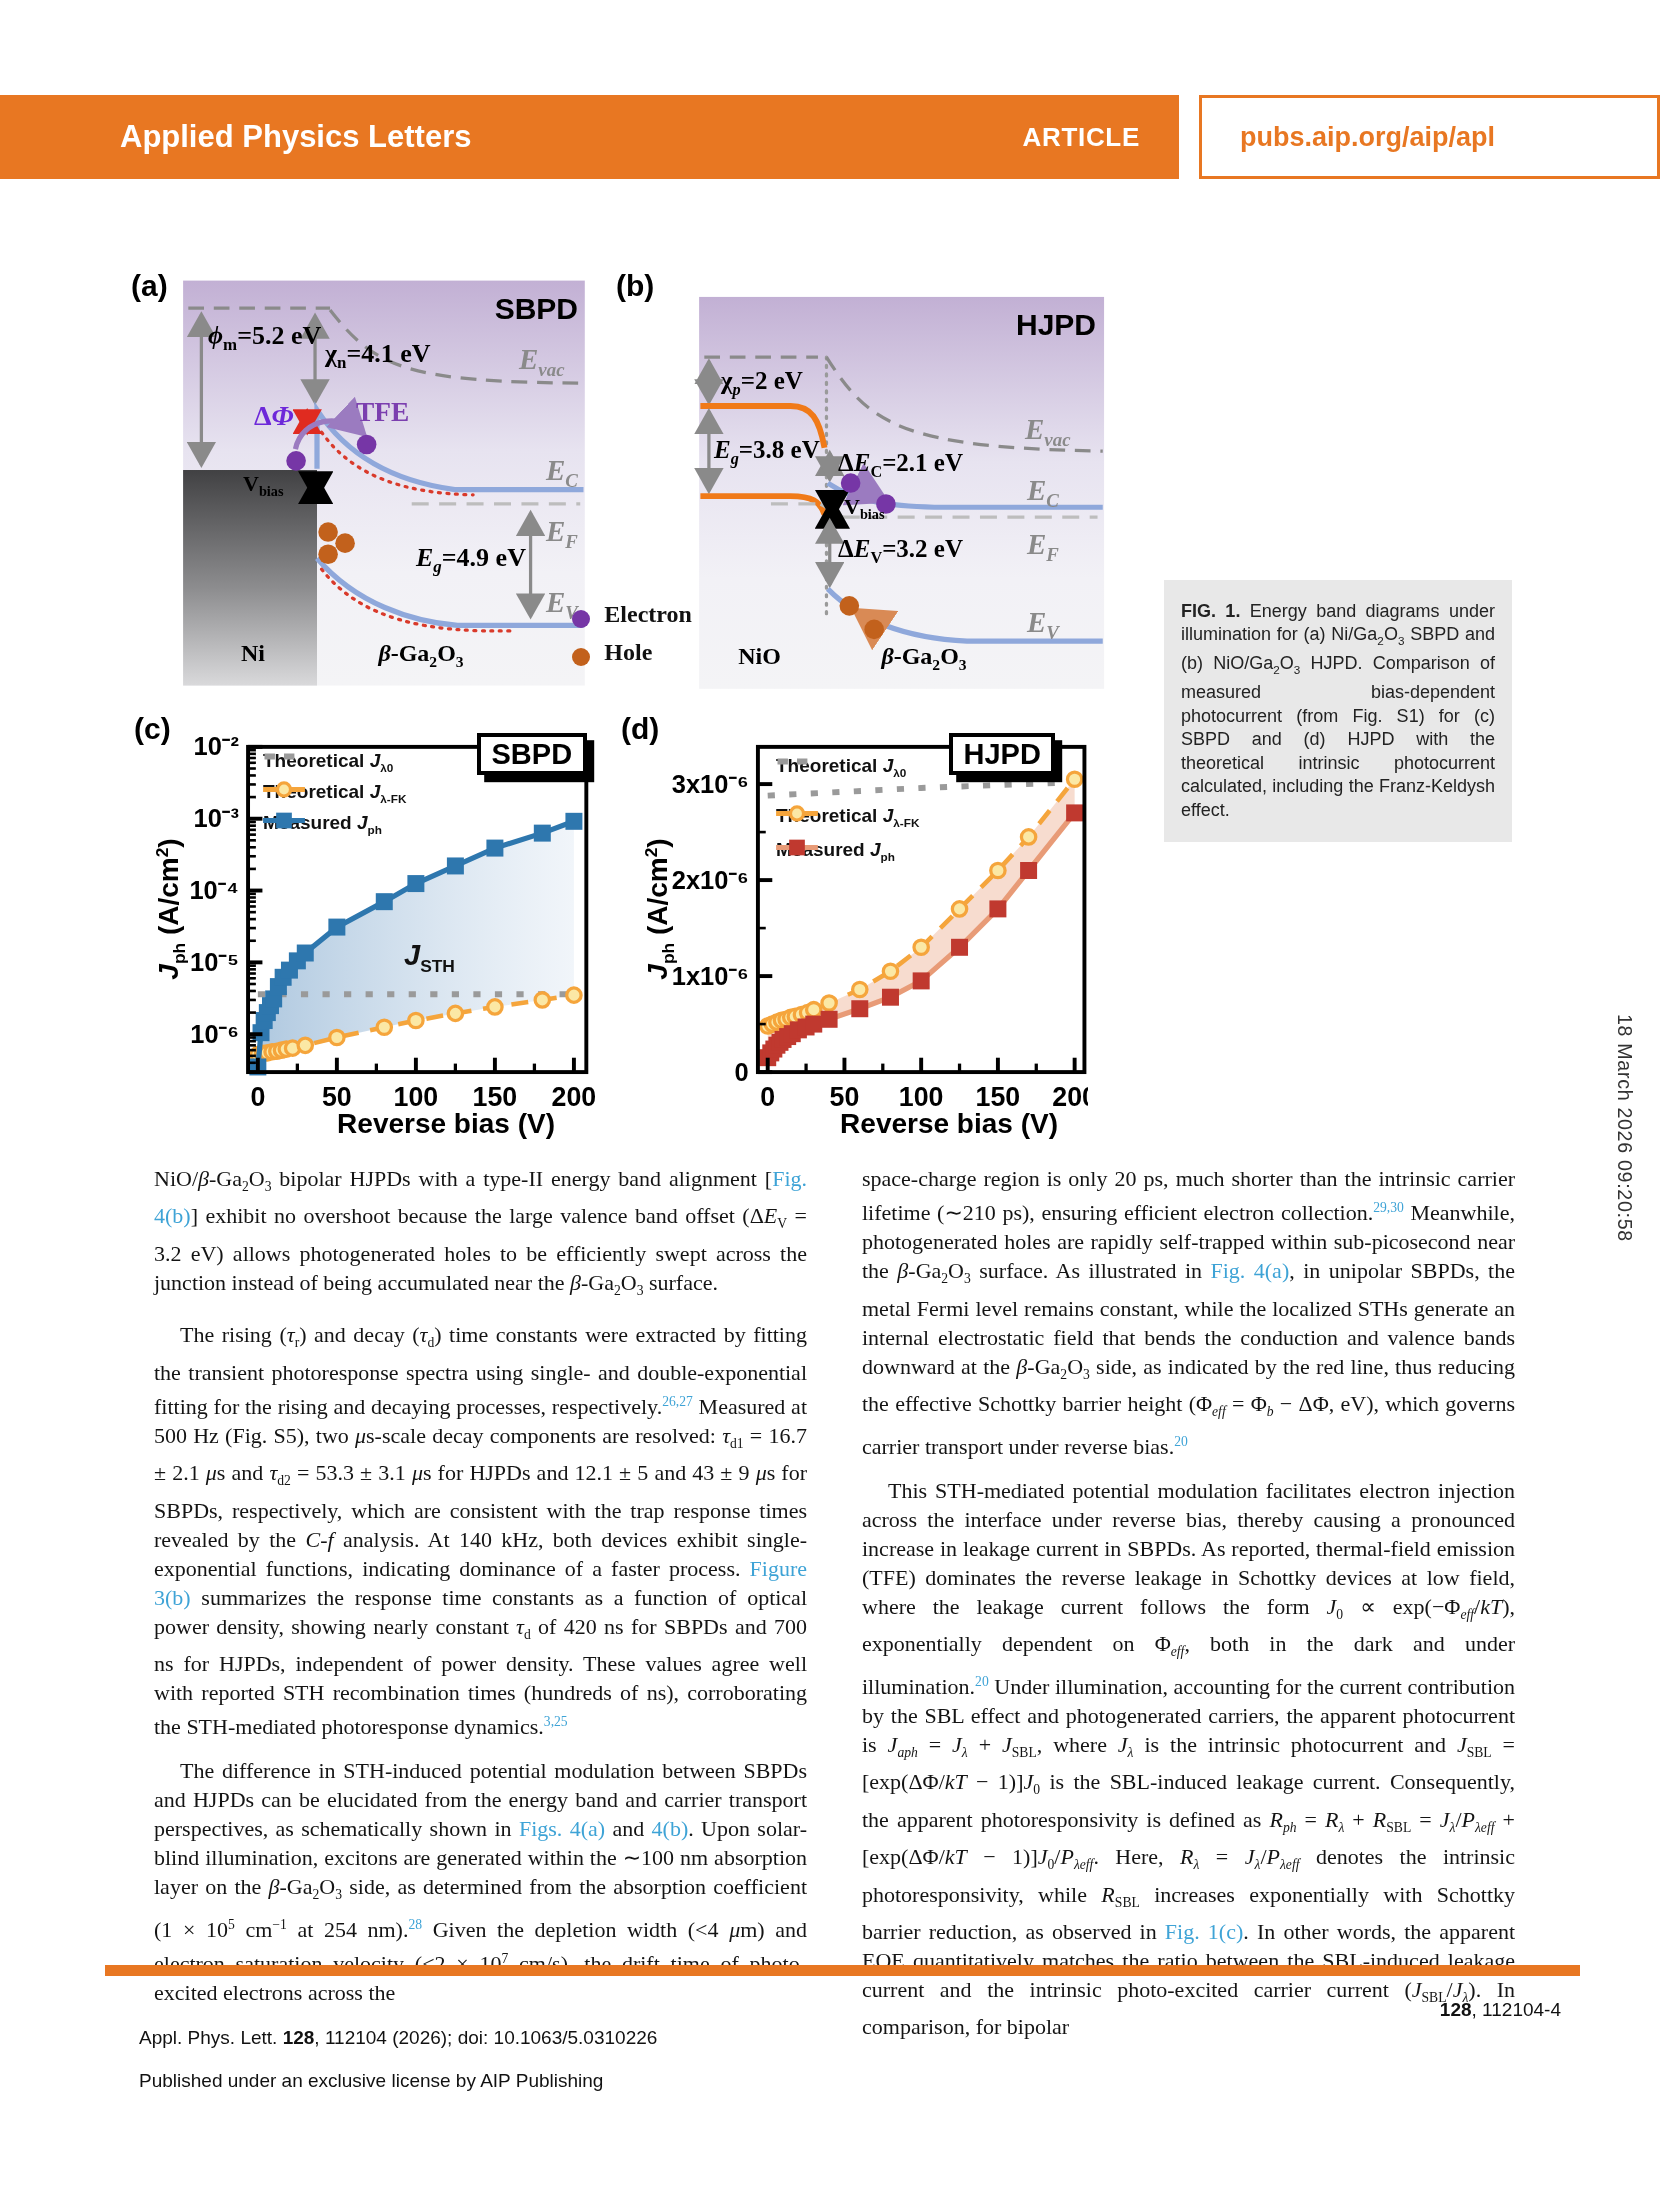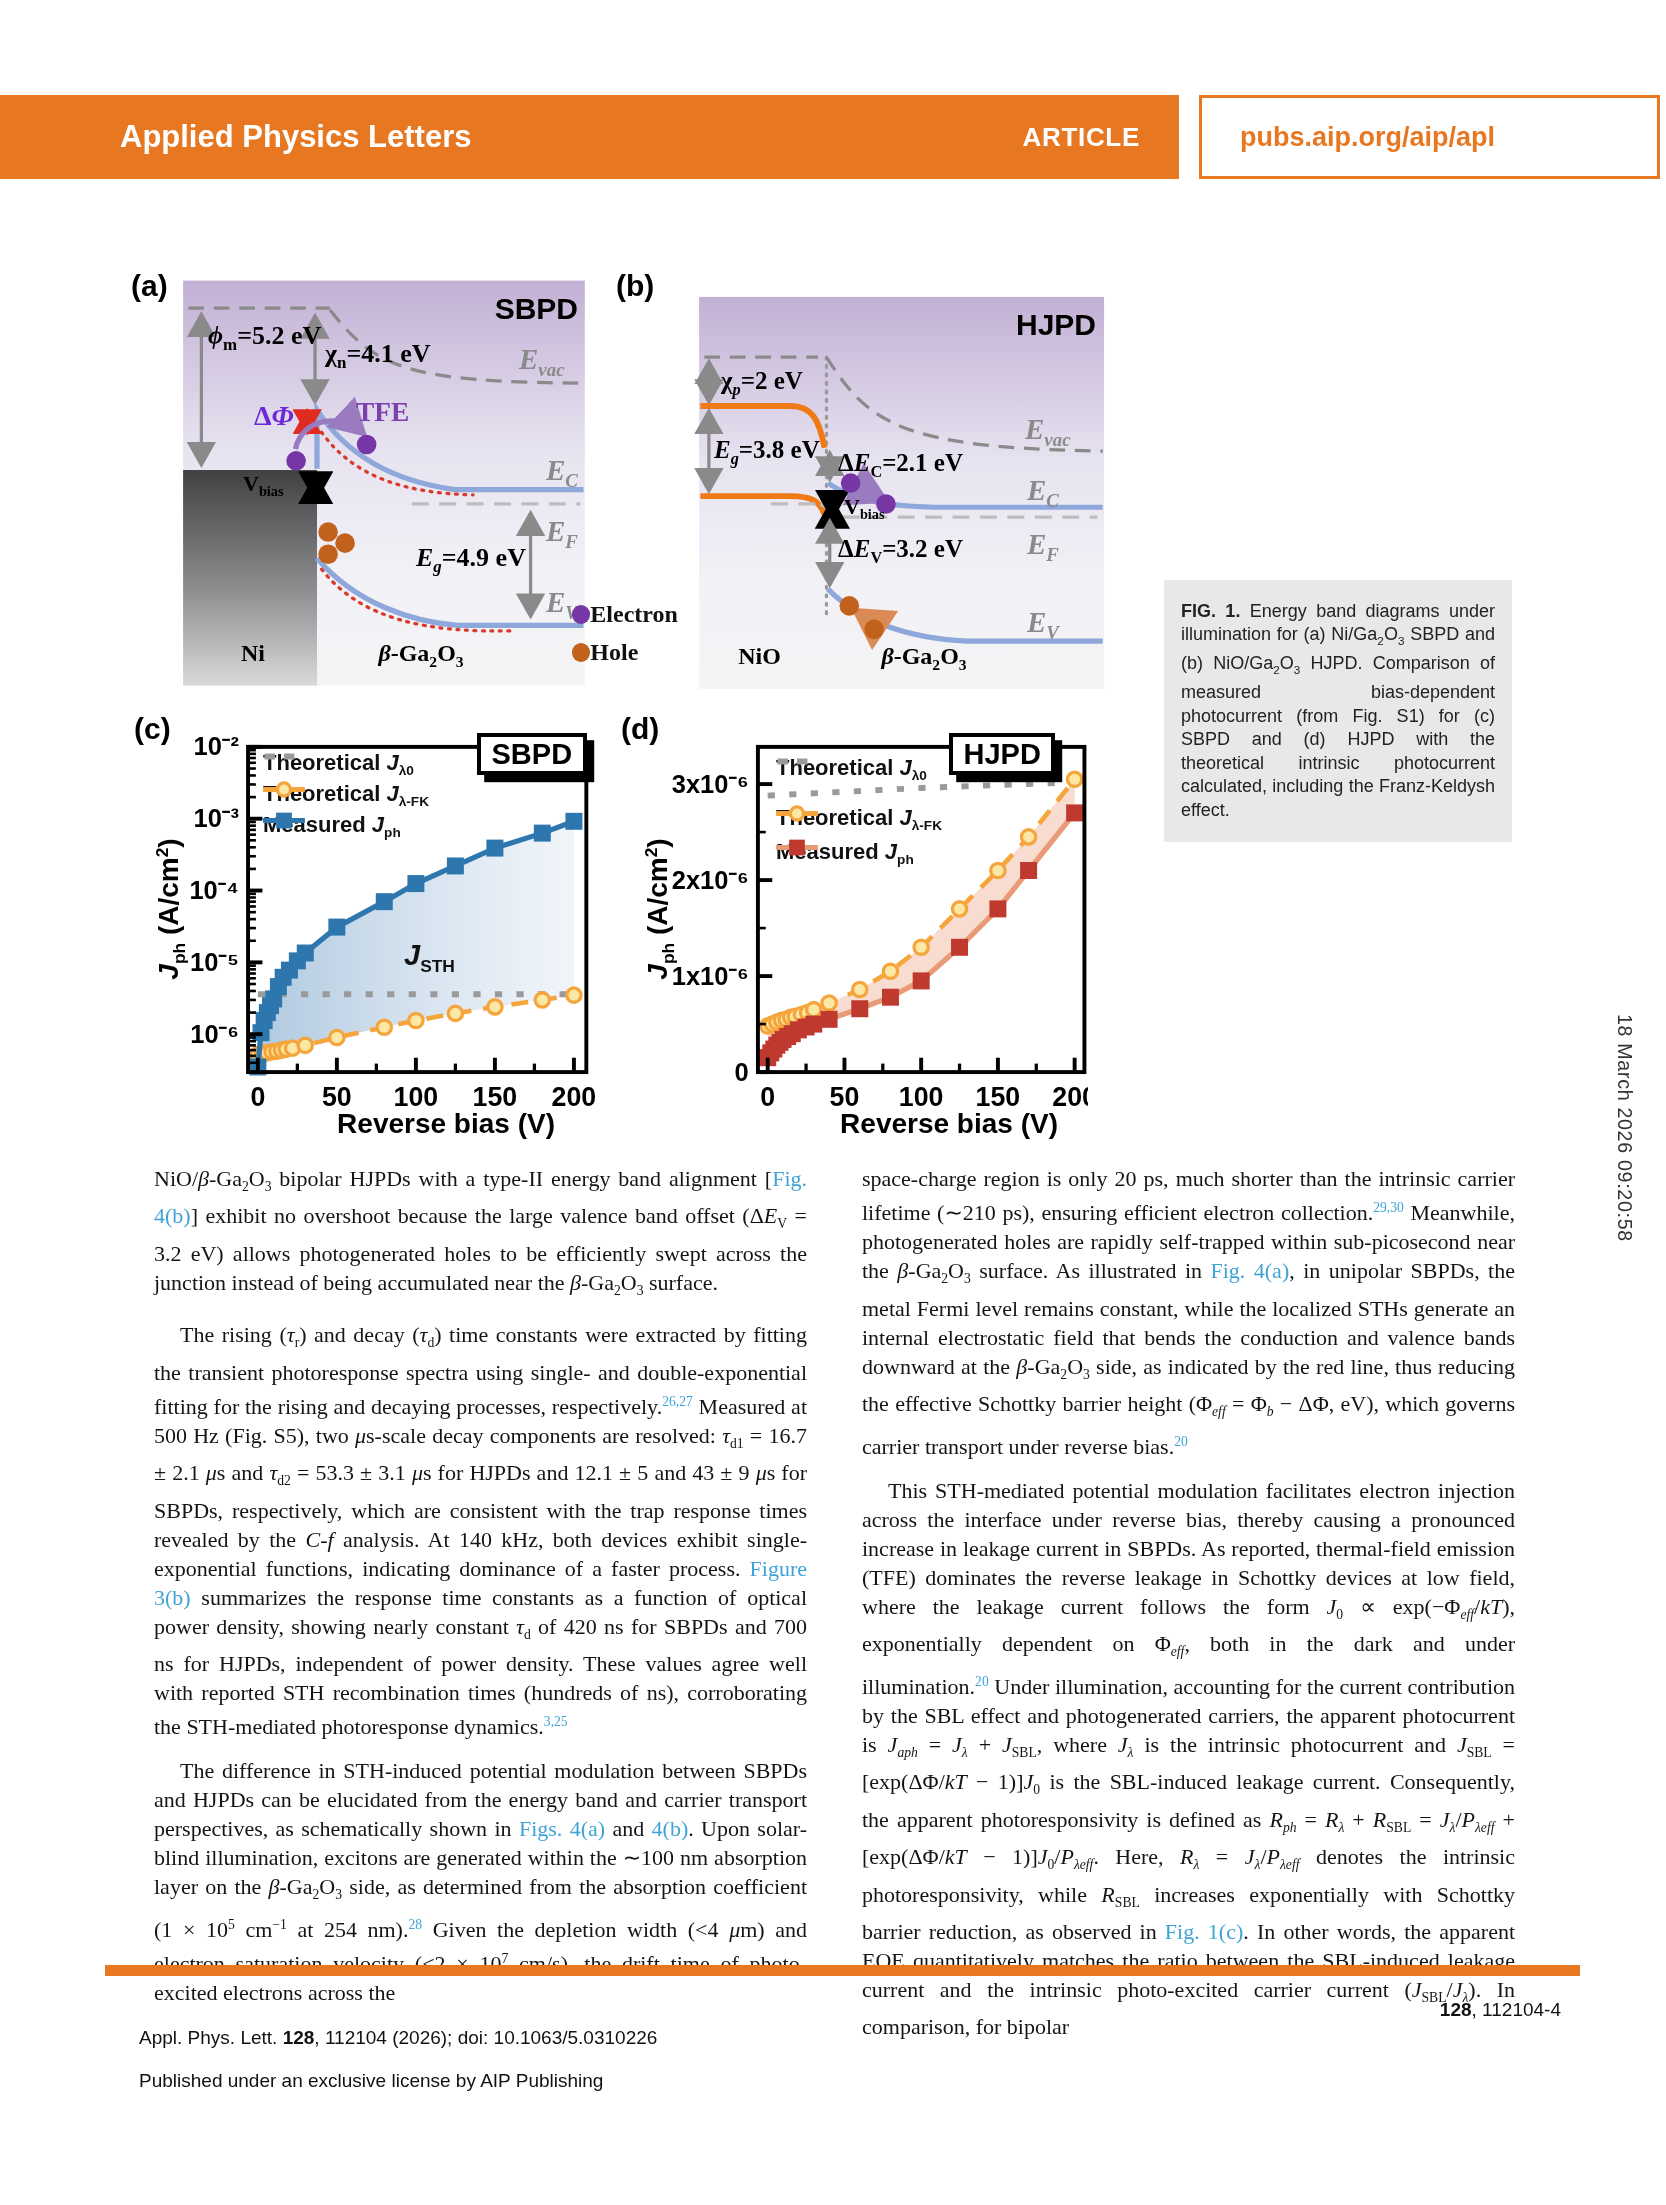--- a/index.html
+++ b/index.html
@@ -17,32 +17,32 @@
   .figure{position:absolute;left:0;top:261px;width:1666px;height:887px}
   .figure svg{position:absolute;left:0;top:0}
   .ptag{position:absolute;font-size:30px;font-weight:bold;font-family:"Liberation Sans",sans-serif;color:#000}
   .flabel{position:absolute;font-family:"Liberation Serif",serif;font-weight:bold;font-size:23.5px;color:#000;white-space:nowrap}
   .flabel sub,.flabel sup{font-size:65%}
   .gband{color:#8a8a8a;font-size:29px;font-style:italic}
   .device{position:absolute;font-family:"Liberation Sans",sans-serif;font-weight:bold;font-size:30px;color:#000}
   .red{color:#6d28d9;font-size:28px}
   .purple{color:#7B3FAF;font-size:27.4px;font-family:"Liberation Serif",serif}
   .matlab{font-size:24px}
-  .ehrow{position:absolute;display:flex;align-items:center;gap:0;font-family:"Liberation Serif",serif;font-weight:bold;font-size:24px}
+  .ehrow{position:absolute;display:flex;align-items:flex-end;gap:14px;font-family:"Liberation Serif",serif;font-weight:bold;font-size:24px}
   .dot{width:18.3px;height:18.3px;border-radius:50%;display:inline-block}
   .caption{position:absolute;left:1164px;top:319px;width:348px;background:#E8E8E8;padding:19.6px 17px;font-size:18px;line-height:23.5px;text-align:justify;color:#222;font-family:"Liberation Sans",sans-serif}
   .caption sub{font-size:65%}
 
   
   .chart{position:absolute;background:transparent}
   .axlab{position:absolute;font-weight:bold;font-size:28px;font-family:"Liberation Sans",sans-serif;white-space:nowrap;color:#000}
   .axlab sub,.axlab sup{font-size:62%}
   .ylab{transform:translate(-50%,-50%) rotate(-90deg)}
   .xlab{text-align:right}
-  .lgrow{position:absolute;display:flex;align-items:center;gap:11.8px;font-family:"Liberation Sans",sans-serif;font-weight:bold;font-size:22px;white-space:nowrap}
+  .lgrow{position:absolute;display:flex;align-items:center;gap:11.8px;font-family:"Liberation Sans",sans-serif;font-weight:bold;font-size:19px;white-space:nowrap}
   .lgrow sub{font-size:62%}
   .badge{position:absolute;background:#fff;border:4.6px solid #000;box-shadow:7.2px 7.2px 0 #000;font:bold 29px "Liberation Sans",sans-serif;padding:0.7px 10.5px;color:#000}
   .anno{position:absolute;font:bold italic 29px "Liberation Sans",sans-serif}
   .anno sub{font-style:normal;font-size:60%}
 
   
   .col{position:absolute;top:1149px;width:683px;font-family:"Liberation Serif",serif;font-size:22px;line-height:29px;text-align:justify;color:#141414}
   .col p{margin:15px}
   .col p.ind{text-indent:26px}
   .col sub{font-size:62%}

